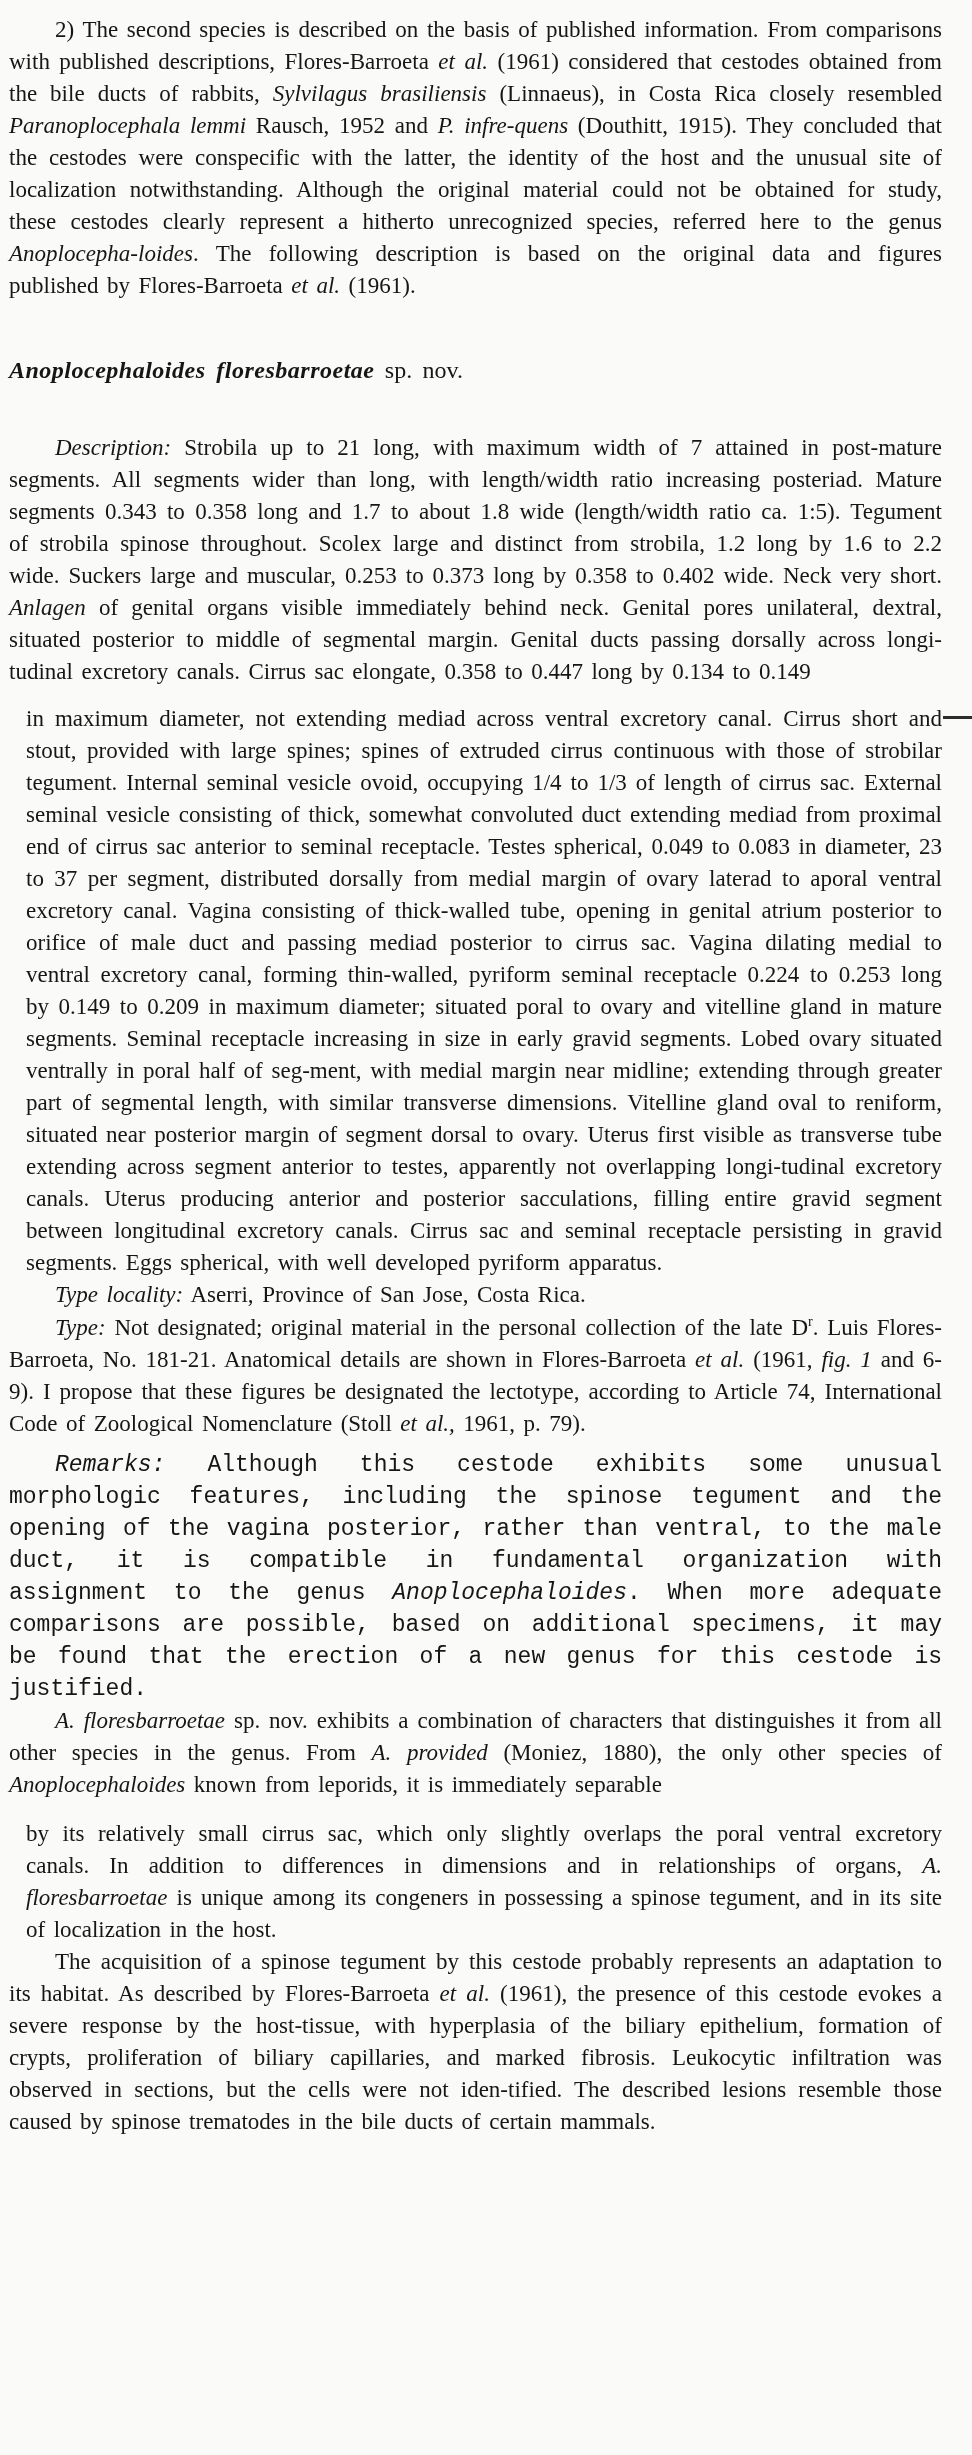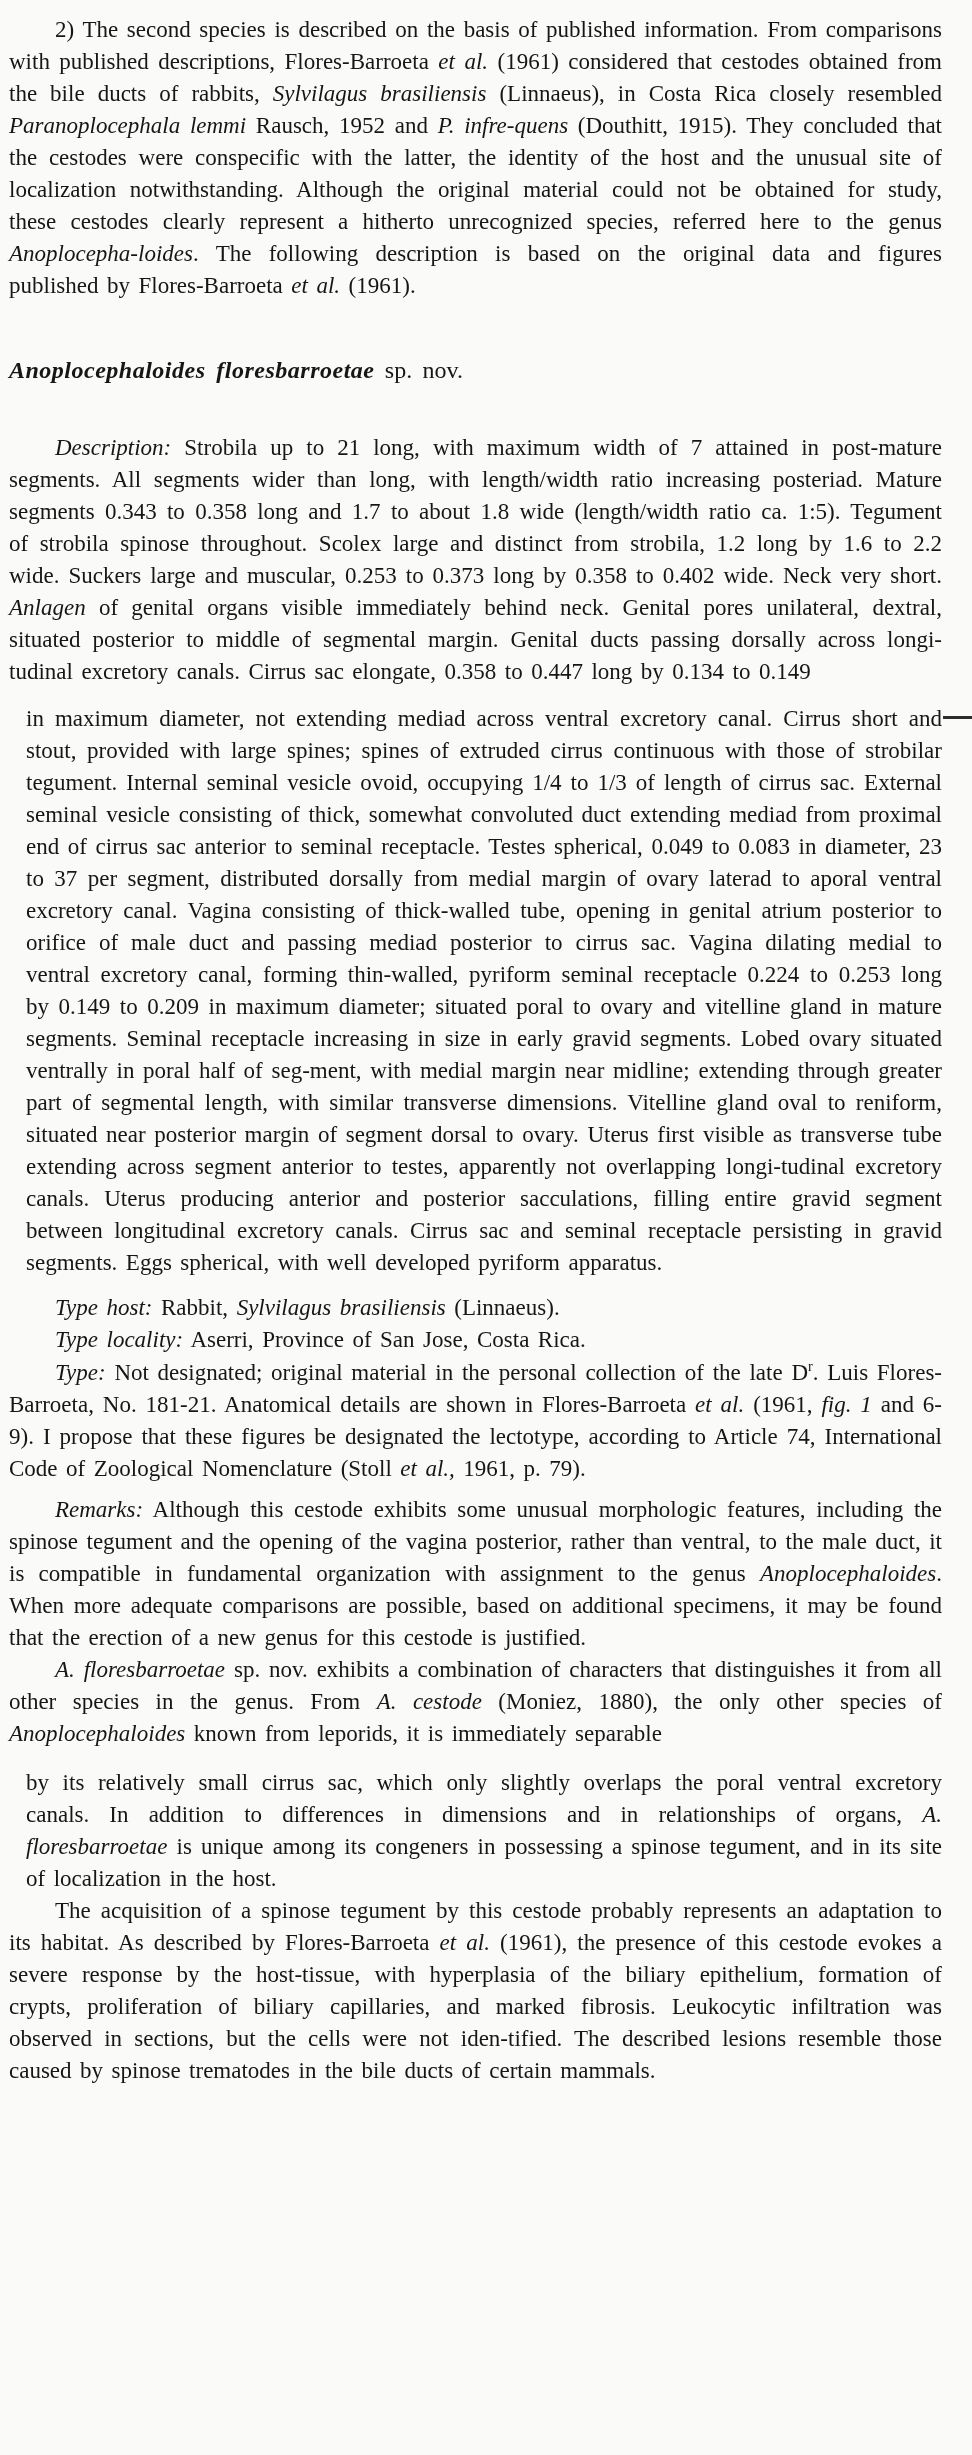--- a/index.html
+++ b/index.html
@@ -39,47 +39,46 @@
     position:absolute;
     right:0; top:716px;
     width:29px; height:3px;
     background:#2d2d2d;
   }
   #desc-cont { margin-top:15px; }
   #type-host { margin-top:13px; }
   #type-locality { }
   #habitat { margin-top:11px; }
   #type-para { margin-top:1px; }
-  #remarks { margin-top:9px; }
+  #remarks { margin-top:9px;font-family:Liberation Mono, monospace; }
   #comparison-cont { margin-top:17px; }
 </style>
 </head>
 <body>
 
 <div class="page">
 
   <p class="p" id="intro"><span>2) The second species is described on the basis of published information.  From comparisons with published descriptions, Flores-Barroeta </span><span class="it">et al.</span><span> (1961) considered that cestodes obtained from the bile ducts of rabbits, </span><span class="it">Sylvilagus brasiliensis</span><span> (Linnaeus), in Costa Rica closely resembled </span><span class="it">Paranoplocephala lemmi</span><span> Rausch, 1952 and </span><span class="it">P. infre-quens</span><span> (Douthitt, 1915).  They concluded that the cestodes were conspecific with the latter, the identity of the host and the unusual site of localization notwithstanding.  Although the original material could not be obtained for study, these cestodes clearly represent a hitherto unrecognized species, referred here to the genus </span><span class="it">Anoplocepha-loides</span><span>.  The following description is based on the original data and figures published by Flores-Barroeta </span><span class="it">et al.</span><span> (1961).</span></p>
 
   <p class="p heading" id="species-heading"><span class="it bd run-bi">Anoplocephaloides floresbarroetae</span><span> sp. nov.</span></p>
 
   <p class="p" id="desc"><span class="it">Description:</span><span>  Strobila up to 21 long, with maximum width of 7 attained in post-mature segments.  All segments wider than long, with length/width ratio increasing posteriad.  Mature segments 0.343 to 0.358 long and 1.7 to about 1.8 wide (length/width ratio ca. 1:5).  Tegument of strobila spinose throughout.  Scolex large and distinct from strobila, 1.2 long by 1.6 to 2.2 wide.  Suckers large and muscular, 0.253 to 0.373 long by 0.358 to 0.402 wide.  Neck very short.  </span><span class="it">Anlagen</span><span> of genital organs visible immediately behind neck.  Genital pores unilateral, dextral, situated posterior to middle of segmental margin.  Genital ducts passing dorsally across longi-tudinal excretory canals.  Cirrus sac elongate, 0.358 to 0.447 long by 0.134 to 0.149</span></p>
 
   <div class="join-mark"></div>
 
   <p class="p flush" id="desc-cont"><span>in maximum diameter, not extending mediad across ventral excretory canal.  Cirrus short and stout, provided with large spines;  spines of extruded cirrus continuous with those of strobilar tegument.  Internal seminal vesicle ovoid, occupying 1/4 to 1/3 of length of cirrus sac.  External seminal vesicle consisting of thick, somewhat convoluted duct extending mediad from proximal end of cirrus sac anterior to seminal receptacle.  Testes spherical, 0.049 to 0.083 in diameter, 23 to 37 per segment, distributed dorsally from medial margin of ovary laterad to aporal ventral excretory canal.  Vagina consisting of thick-walled tube, opening in genital atrium posterior to orifice of male duct and passing mediad posterior to cirrus sac.  Vagina dilating medial to ventral excretory canal, forming thin-walled, pyriform seminal receptacle 0.224 to 0.253 long by 0.149 to 0.209 in maximum diameter;  situated poral to ovary and vitelline gland in mature segments.  Seminal receptacle increasing in size in early gravid segments.  Lobed ovary situated ventrally in poral half of seg-ment, with medial margin near midline;  extending through greater part of segmental length, with similar transverse dimensions.  Vitelline gland oval to reniform, situated near posterior margin of segment dorsal to ovary.  Uterus first visible as transverse tube extending across segment anterior to testes, apparently not overlapping longi-tudinal excretory canals.  Uterus producing anterior and posterior sacculations, filling entire gravid segment between longitudinal excretory canals.  Cirrus sac and seminal receptacle persisting in gravid segments. Eggs spherical, with well developed pyriform apparatus.</span></p>
 
-  <p class="p" id="type-host"><span class="it">Type host:</span><span>  Rabbit, </span><span class="it">Sylvilagus brasiliensis</span><span> (Linnaeus).</span></p>
 
   <p class="p" id="type-locality"><span class="it">Type locality:</span><span>  Aserri, Province of San Jose, Costa Rica.</span></p>
 
 
   <p class="p" id="type-para"><span class="it">Type:</span><span>  Not designated;  original material in the personal collection of the late D</span><sup>r</sup><span>. Luis Flores-Barroeta, No.  181-21.  Anatomical details are shown in Flores-Barroeta </span><span class="it">et al.</span><span> (1961, </span><span class="it">fig. 1</span><span> and 6-9).  I propose that these figures be designated the lectotype, according to Article 74, International Code of Zoological Nomenclature (Stoll </span><span class="it">et al.,</span><span> 1961, p. 79).</span></p>
 
 
   <p class="p" id="remarks"><span class="it">Remarks:</span><span>  Although this cestode exhibits some unusual morphologic features, including the spinose tegument and the opening of the vagina posterior, rather than ventral, to the male duct, it is compatible in fundamental organization with assignment to the genus </span><span class="it">Anoplocephaloides</span><span>.  When more adequate comparisons are possible, based on additional specimens, it may be found that the erection of a new genus for this cestode is justified.</span></p>
 
-  <p class="p" id="comparison"><span class="it">A. floresbarroetae</span><span> sp. nov. exhibits a combination of characters that distinguishes it from all other species in the genus.  From </span><span class="it">A. cestode</span><span> (Moniez, 1880), the only other species of </span><span class="it">Anoplocephaloides</span><span> known from leporids, it is immediately separable</span></p>
+  <p class="p" id="comparison"><span class="it">A. floresbarroetae</span><span> sp. nov. exhibits a combination of characters that distinguishes it from all other species in the genus.  From </span><span class="it">A. provided</span><span> (Moniez, 1880), the only other species of </span><span class="it">Anoplocephaloides</span><span> known from leporids, it is immediately separable</span></p>
 
   <p class="p flush" id="comparison-cont"><span>by its relatively small cirrus sac, which only slightly overlaps the poral ventral excretory canals.  In addition to differences in dimensions and in relationships of organs, </span><span class="it">A. floresbarroetae</span><span> is unique among its congeners in possessing a spinose tegument, and in its site of localization in the host.</span></p>
 
   <p class="p" id="pathology"><span>The acquisition of a spinose tegument by this cestode probably represents an adaptation to its habitat.  As described by Flores-Barroeta </span><span class="it">et al.</span><span> (1961), the presence of this cestode evokes a severe response by the host-tissue, with hyperplasia of the biliary epithelium, formation of crypts, proliferation of biliary capillaries, and marked fibrosis.  Leukocytic infiltration was observed in sections, but the cells were not iden-tified.  The described lesions resemble those caused by spinose trematodes in the bile ducts of certain mammals.</span></p>
 
 </div>
 
 </body></html>

